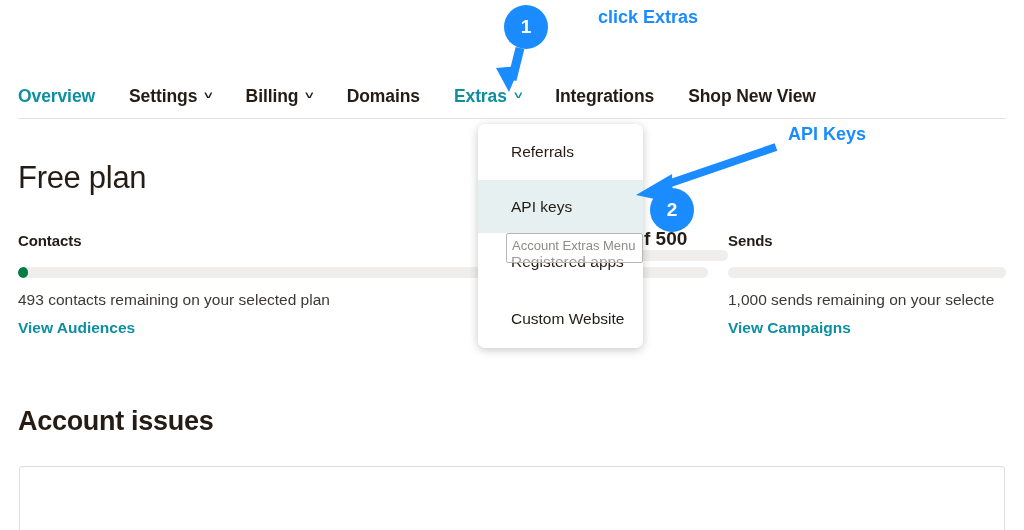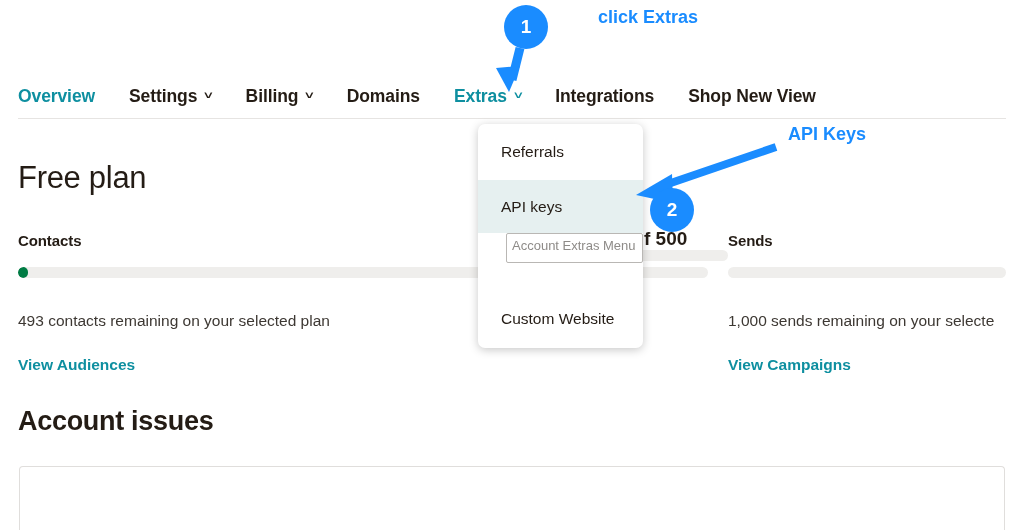--- a/index.html
+++ b/index.html
@@ -122,27 +122,27 @@
   }
   .bar-fill {
     position: absolute;
     left: 0;
     top: 0;
     height: 100%;
     border-radius: 6px;
     background: #007c44;
   }
   .stat-desc {
-    margin-top: 34px;
+    margin-top: 13px;
     font-size: 15.5px;
     color: #3d3833;
     white-space: nowrap;
   }
   .stat-link {
-    margin-top: 26px;
+    margin-top: 10px;
     font-size: 15.5px;
     font-weight: bold;
     color: #0e8fa0;
     white-space: nowrap;
     cursor: pointer;
   }
 
   #stat-contacts { left: 18px; width: 690px; }
   #stat-contacts .bar-track { width: 690px; }
   #stat-middle   { left: 600px; width: 128px; text-align: center; }
@@ -173,21 +173,21 @@
     z-index: 40;
     overflow: hidden;
   }
   .dropdown-item {
     position: absolute;
     left: 0;
     width: 165px;
     font-size: 15.5px;
     color: #241c15;
     box-sizing: border-box;
-    padding-left: 23px;
+    padding-left: 33px;
     display: flex;
     align-items: center;
     cursor: pointer;
     white-space: nowrap;
   }
   .dropdown-item.highlight {
     background: #e6f0f0;
   }
 
   
@@ -321,20 +321,23 @@
 <div class="account-issues-title">Account issues</div>
 <div class="issues-card"></div>
 
 <div class="dropdown">
   <div class="dropdown-item" style="top:0px;height:56px;">
     <span>Referrals</span>
   </div>
   <div class="dropdown-item highlight" style="top: 56px; height: 53px; background: rgb(230, 240, 240);">
     <span>API keys</span>
   </div>
+  <div class="dropdown-item" style="top:109px;height:57px;">
+    <span>Registered apps</span>
+  </div>
   <div class="dropdown-item" style="top:166px;height:58px;">
     <span>Custom Website</span>
   </div>
 </div>
 
 <div class="tooltip"></div>
 <div class="tooltip-text">Account Extras Menu</div>
 
 <svg class="anno-svg" viewBox="0 0 1024 530">
 

